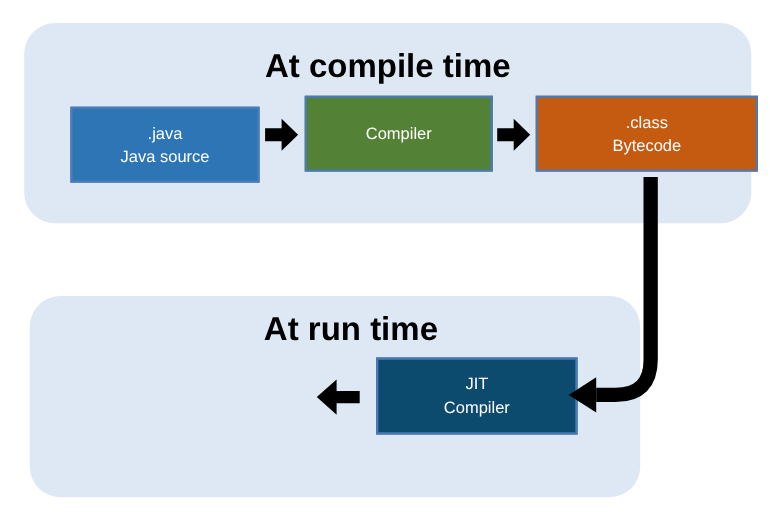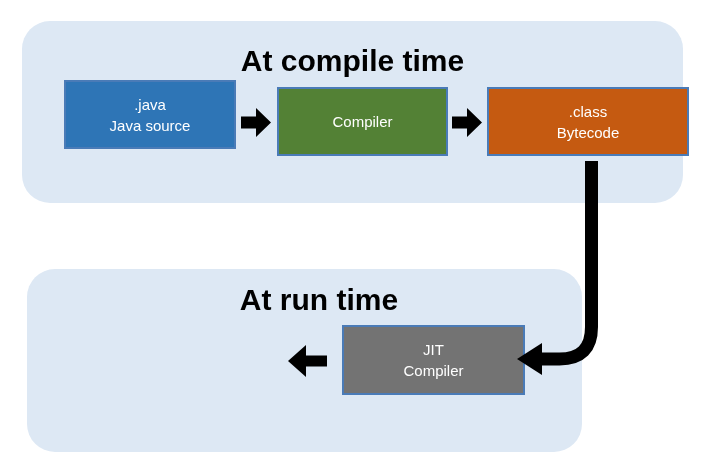--- a/index.html
+++ b/index.html
@@ -16,25 +16,25 @@
     position:absolute;text-align:center;font-size:30px;font-weight:bold;color:#000;
     letter-spacing:0px;
   }
   .title-compile{left:22px;top:44px;width:661px;}
   .title-run{left:129px;top:283px;width:380px;}
   .node{
     position:absolute;box-sizing:border-box;border:2px solid #4a7bb7;
     display:flex;flex-direction:column;align-items:center;justify-content:center;
     color:#ffffff;font-size:15px;line-height:21px;text-align:center;
   }
-  .node-java{left:64px;top:80px;width:172px;height:69px;background:#2e75b6;}
+  .node-java{left:64px;top:97px;width:172px;height:69px;background:#2e75b6;}
   .node-compiler{left:277px;top:87px;width:171px;height:69px;background:#538135;}
   .node-class{left:487px;top:87px;width:202px;height:69px;background:#c55a11;}
   .node-native{left:107px;top:326px;width:171px;height:70px;background:#bf9000;}
-  .node-jit{left:342px;top:325px;width:183px;height:70px;background:#737373;}
+  .node-jit{left:342px;top:325px;width:183px;height:70px;background:#0c4a6e;}
   .arrow-layer{position:absolute;left:0;top:0;width:706px;height:474px;pointer-events:none;}
   .arrow-shape{fill:#000000;}
   .arrow-curve{stroke:#000000;stroke-width:13px;fill:none;}
 </style>
 </head>
 <body>
 
 <div class="canvas">
 
   <div class="panel panel-compile"></div>

